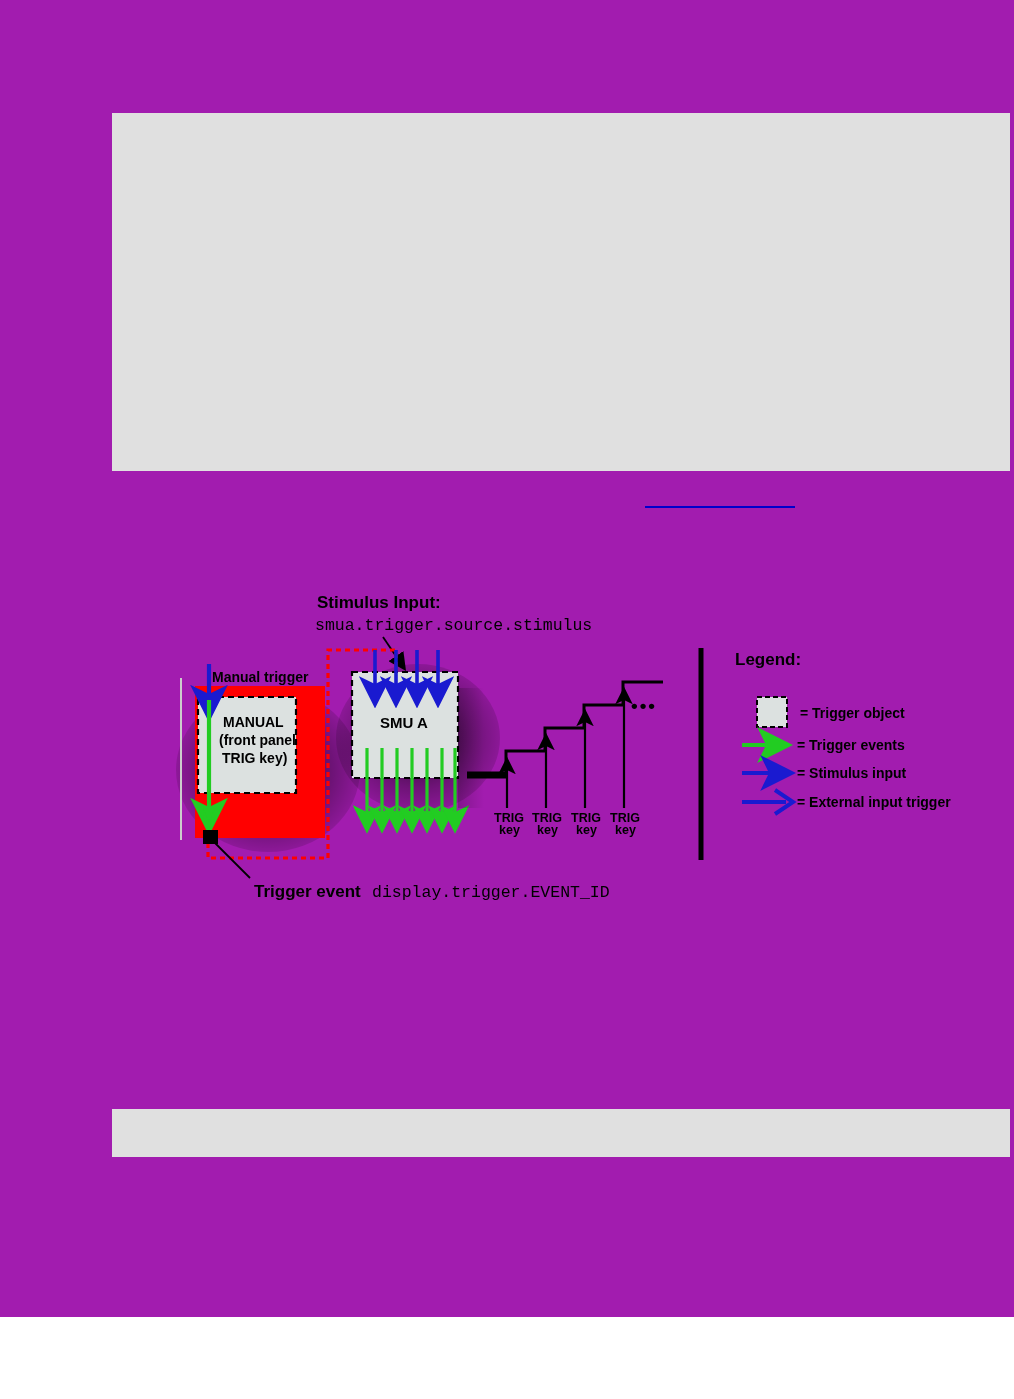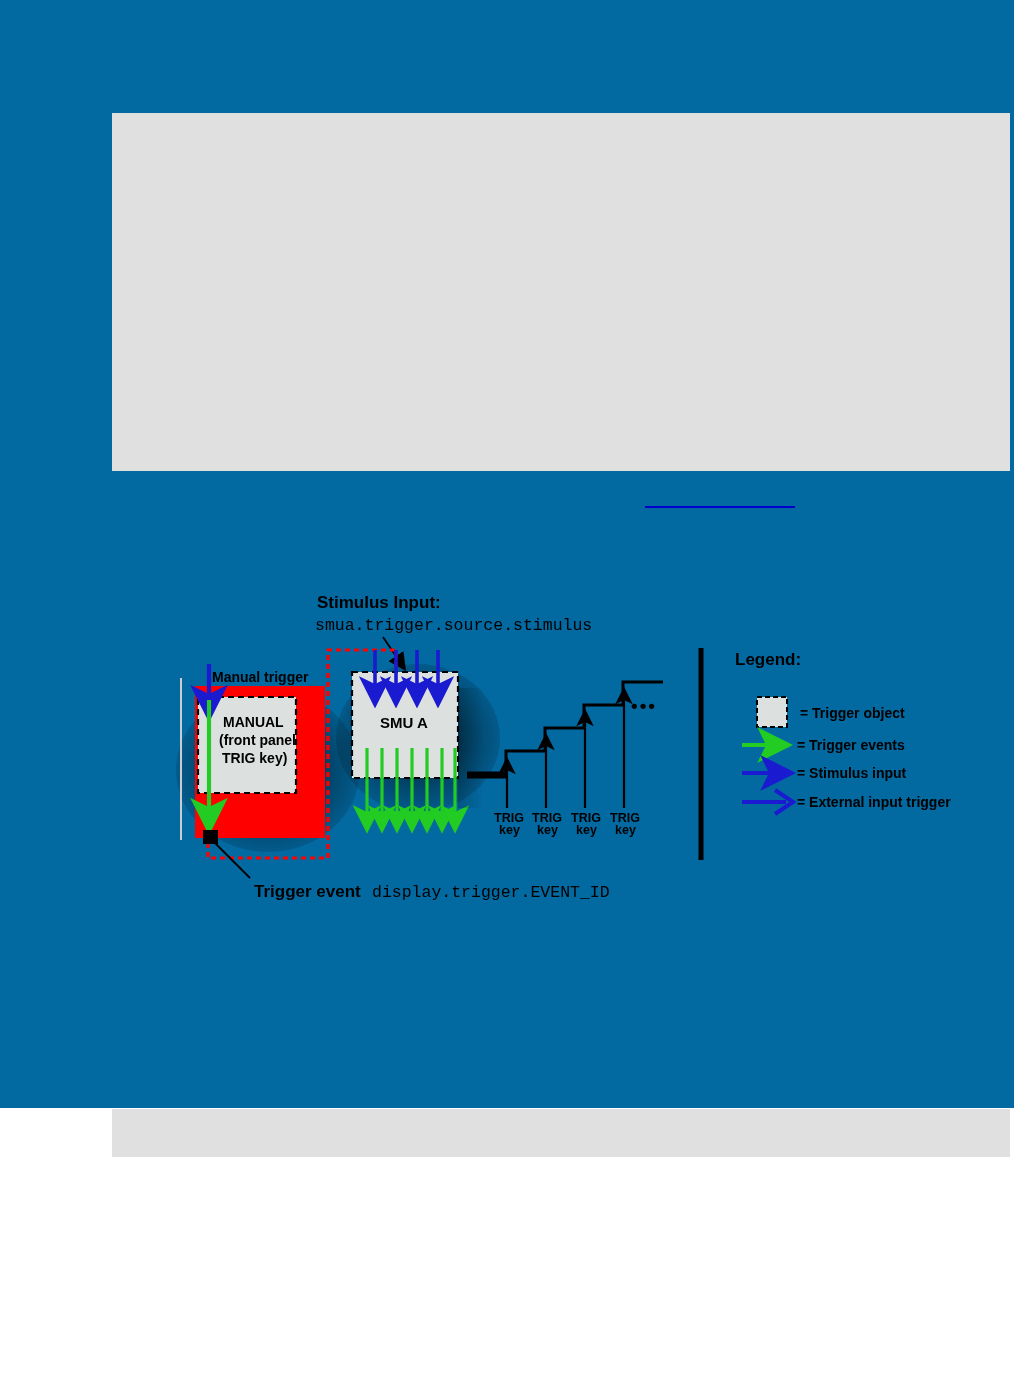--- a/index.html
+++ b/index.html
@@ -1,19 +1,19 @@
 <!DOCTYPE html>
 <html><head>
 <meta charset="utf-8">
 <style>
   html,body{margin:0;padding:0;background:#ffffff;}
   body{width:1014px;height:1399px;position:relative;overflow:hidden;
        font-family:"Liberation Sans",sans-serif;}
 
-  .page{position:absolute;left:0;top:0;width:1014px;height:1108px;background:#0369a1;text-align:center;}
+  .page{position:absolute;left:0;top:0;width:1014px;height:1317px;background:#a21caf;text-align:center;}
 
   
   .block-top{position:absolute;left:112px;top:113px;width:898px;height:358px;background:#e0e0e0;}
   .block-bottom{position:absolute;left:112px;top:1109px;width:898px;height:48px;background:#e0e0e0;}
 
   
   .link-rule{position:absolute;left:645px;top:506px;width:150px;height:2px;background:#0000cc;}
 
   
   .figure{position:absolute;left:0px;top:560px;width:1014px;height:360px;}

